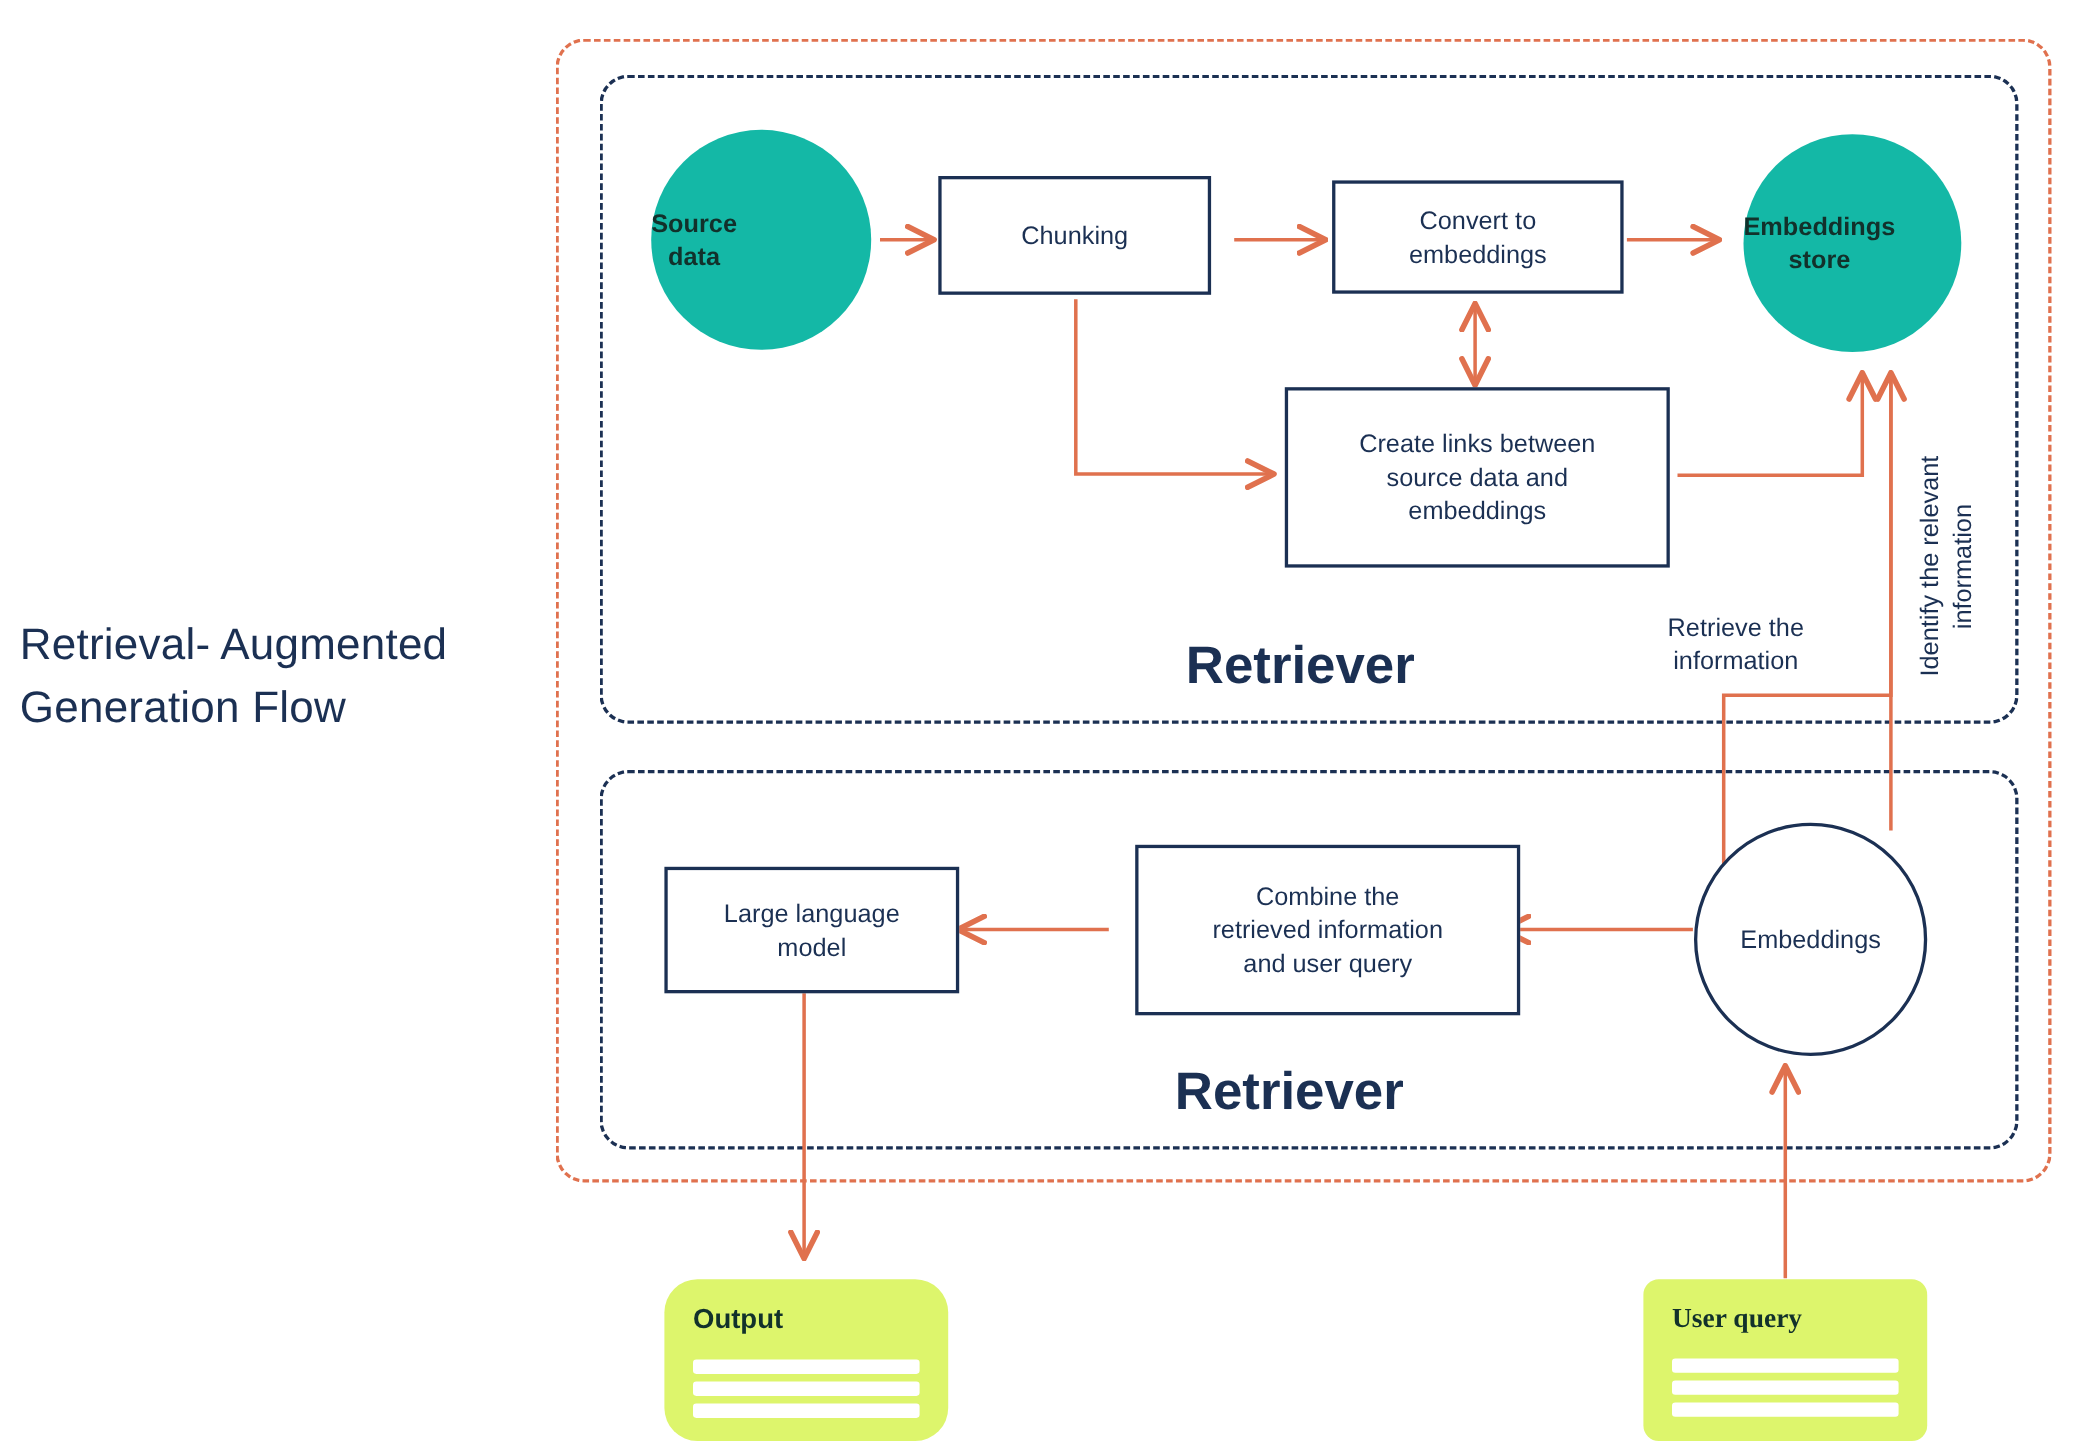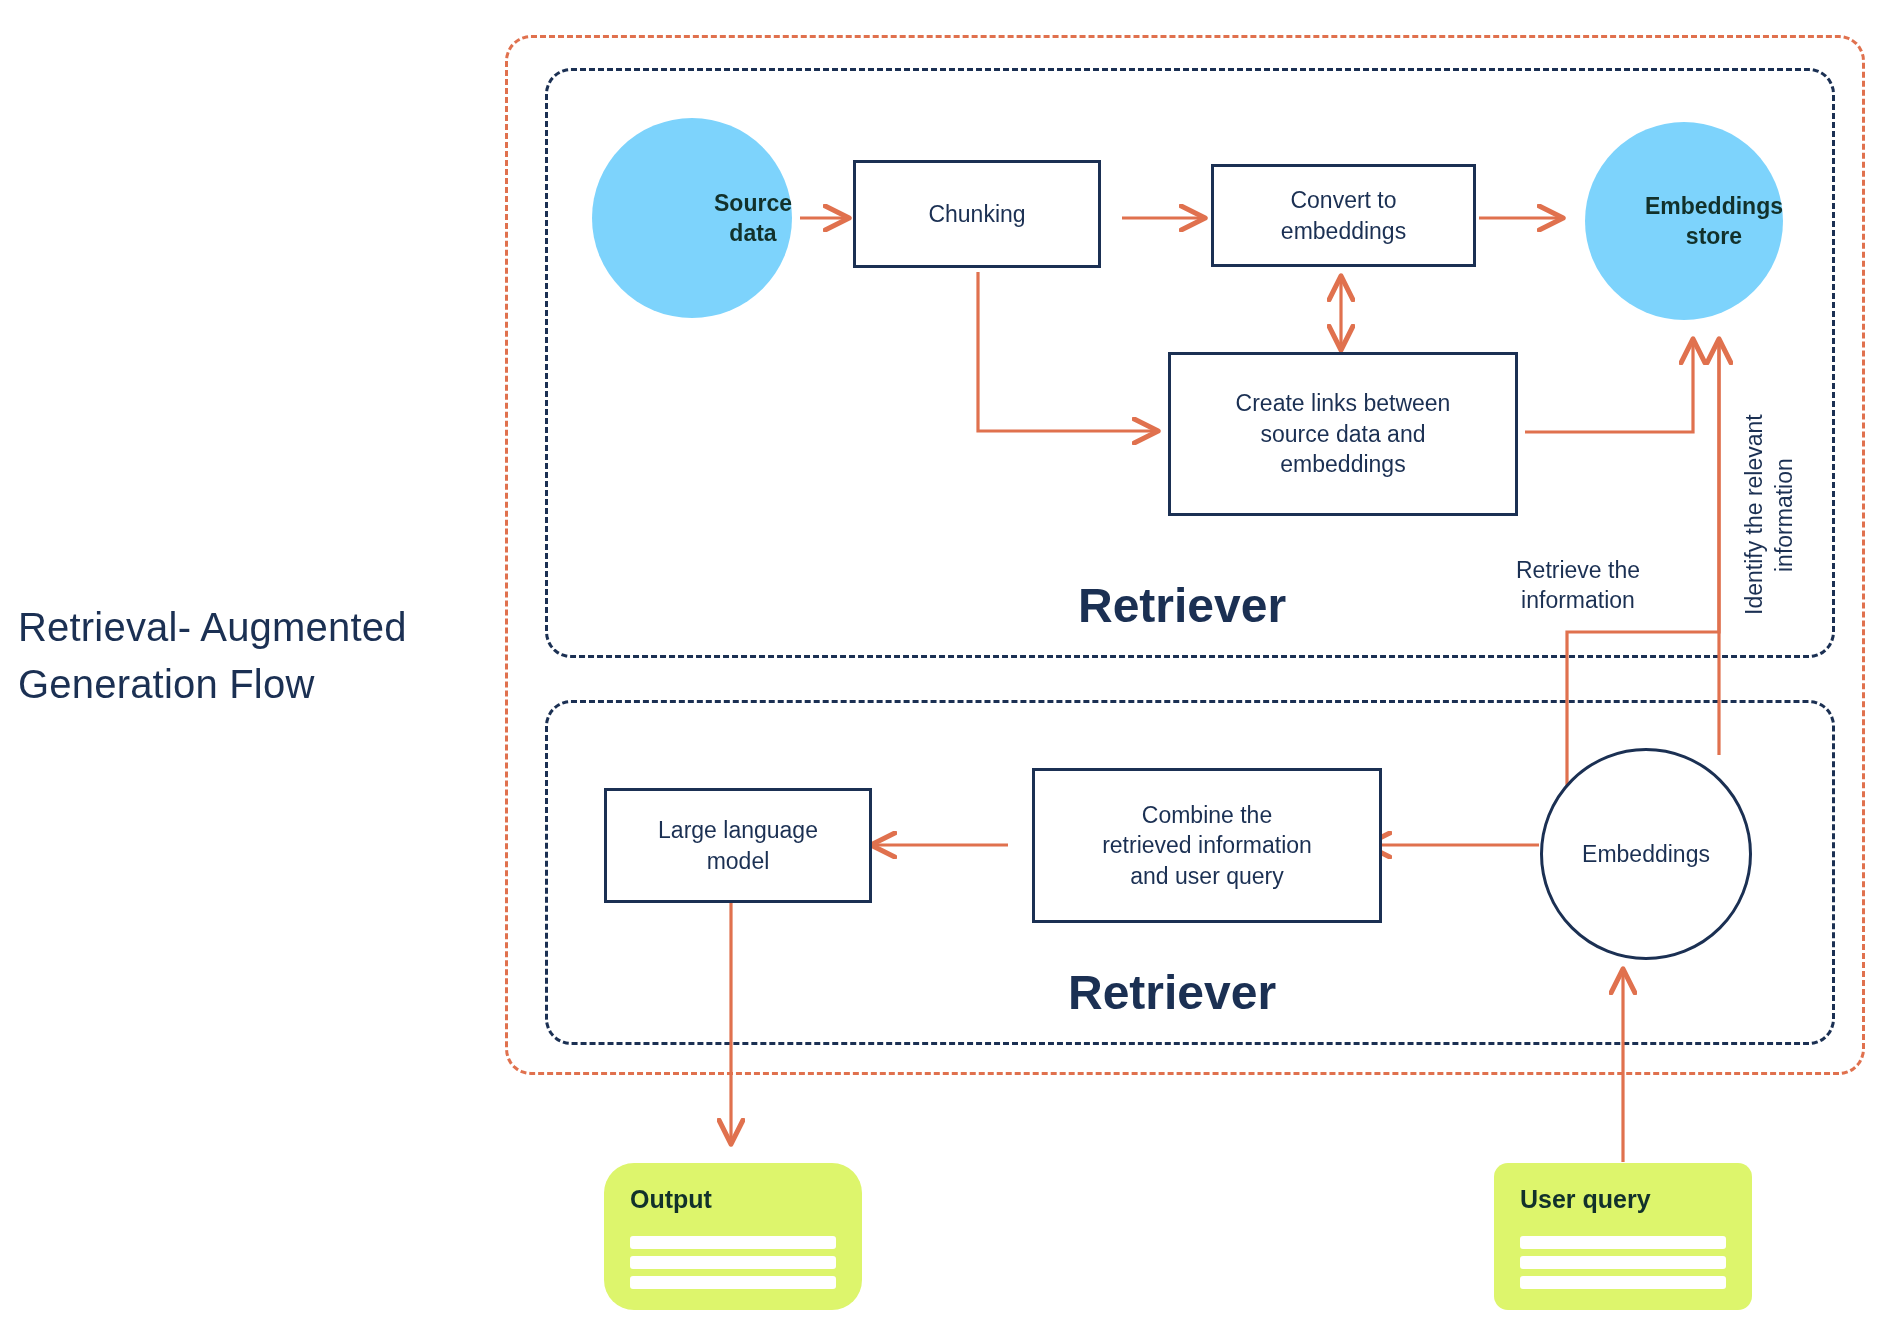--- a/index.html
+++ b/index.html
@@ -5,21 +5,21 @@
   html,body{margin:0;padding:0;background:#ffffff;}
   body{
     width:1898px;height:1324px;position:relative;overflow:hidden;
     font-family:"Liberation Sans","DejaVu Sans",sans-serif;
     color:#1b3053;
   }
   #stage{position:absolute;left:0;top:0;width:1898px;height:1324px;}
 
   
   #page-title{
-    position:absolute;left:18px;top:599px;width:400px;
+    position:absolute;left:18px;top:558px;width:400px;
     font-size:40px;line-height:1.42;font-weight:400;color:#1b3053;
     letter-spacing:.2px;
   }
 
   
   .dashed-outer{
     position:absolute;border:3px dashed #e0714e;border-radius:26px;
     box-sizing:border-box;background:transparent;
   }
   .dashed-inner{
@@ -34,21 +34,21 @@
   
   .node-box{
     position:absolute;box-sizing:border-box;
     border:3px solid #1b3053;background:#ffffff;
     display:flex;align-items:center;justify-content:center;
     text-align:center;font-size:23px;line-height:1.32;color:#1b3053;
     padding:4px 8px;
   }
   .node-circle-lime{
     position:absolute;box-sizing:border-box;border-radius:50%;
-    background:#7dd3fc;display:flex;align-items:center;justify-content:flex-end;
+    background:#14b8a6;display:flex;align-items:center;justify-content:flex-start;
     text-align:center;font-size:23px;line-height:1.32;color:#12312b;
     font-weight:600;
   }
   .node-circle-open{
     position:absolute;box-sizing:border-box;border-radius:50%;
     border:3px solid #1b3053;background:#ffffff;
     display:flex;align-items:center;justify-content:center;
     text-align:center;font-size:23px;line-height:1.32;color:#1b3053;
   }
 
@@ -177,21 +177,21 @@
 
   <div class="doc-card" style="left:604px;top:1163px;width:258px;height:147px;border-radius:30px;">
     <div class="doc-title">Output</div>
     <div class="doc-lines">
       <div class="doc-line"></div>
       <div class="doc-line"></div>
       <div class="doc-line"></div>
     </div>
   </div>
 
-  <div class="doc-card" style="left:1494px;top:1163px;width:258px;height:147px;">
+  <div class="doc-card" style="left:1494px;top:1163px;width:258px;height:147px;font-family:Liberation Serif, serif;">
     <div class="doc-title">User query</div>
     <div class="doc-lines">
       <div class="doc-line"></div>
       <div class="doc-line"></div>
       <div class="doc-line"></div>
     </div>
   </div>
 
 </div>
 

